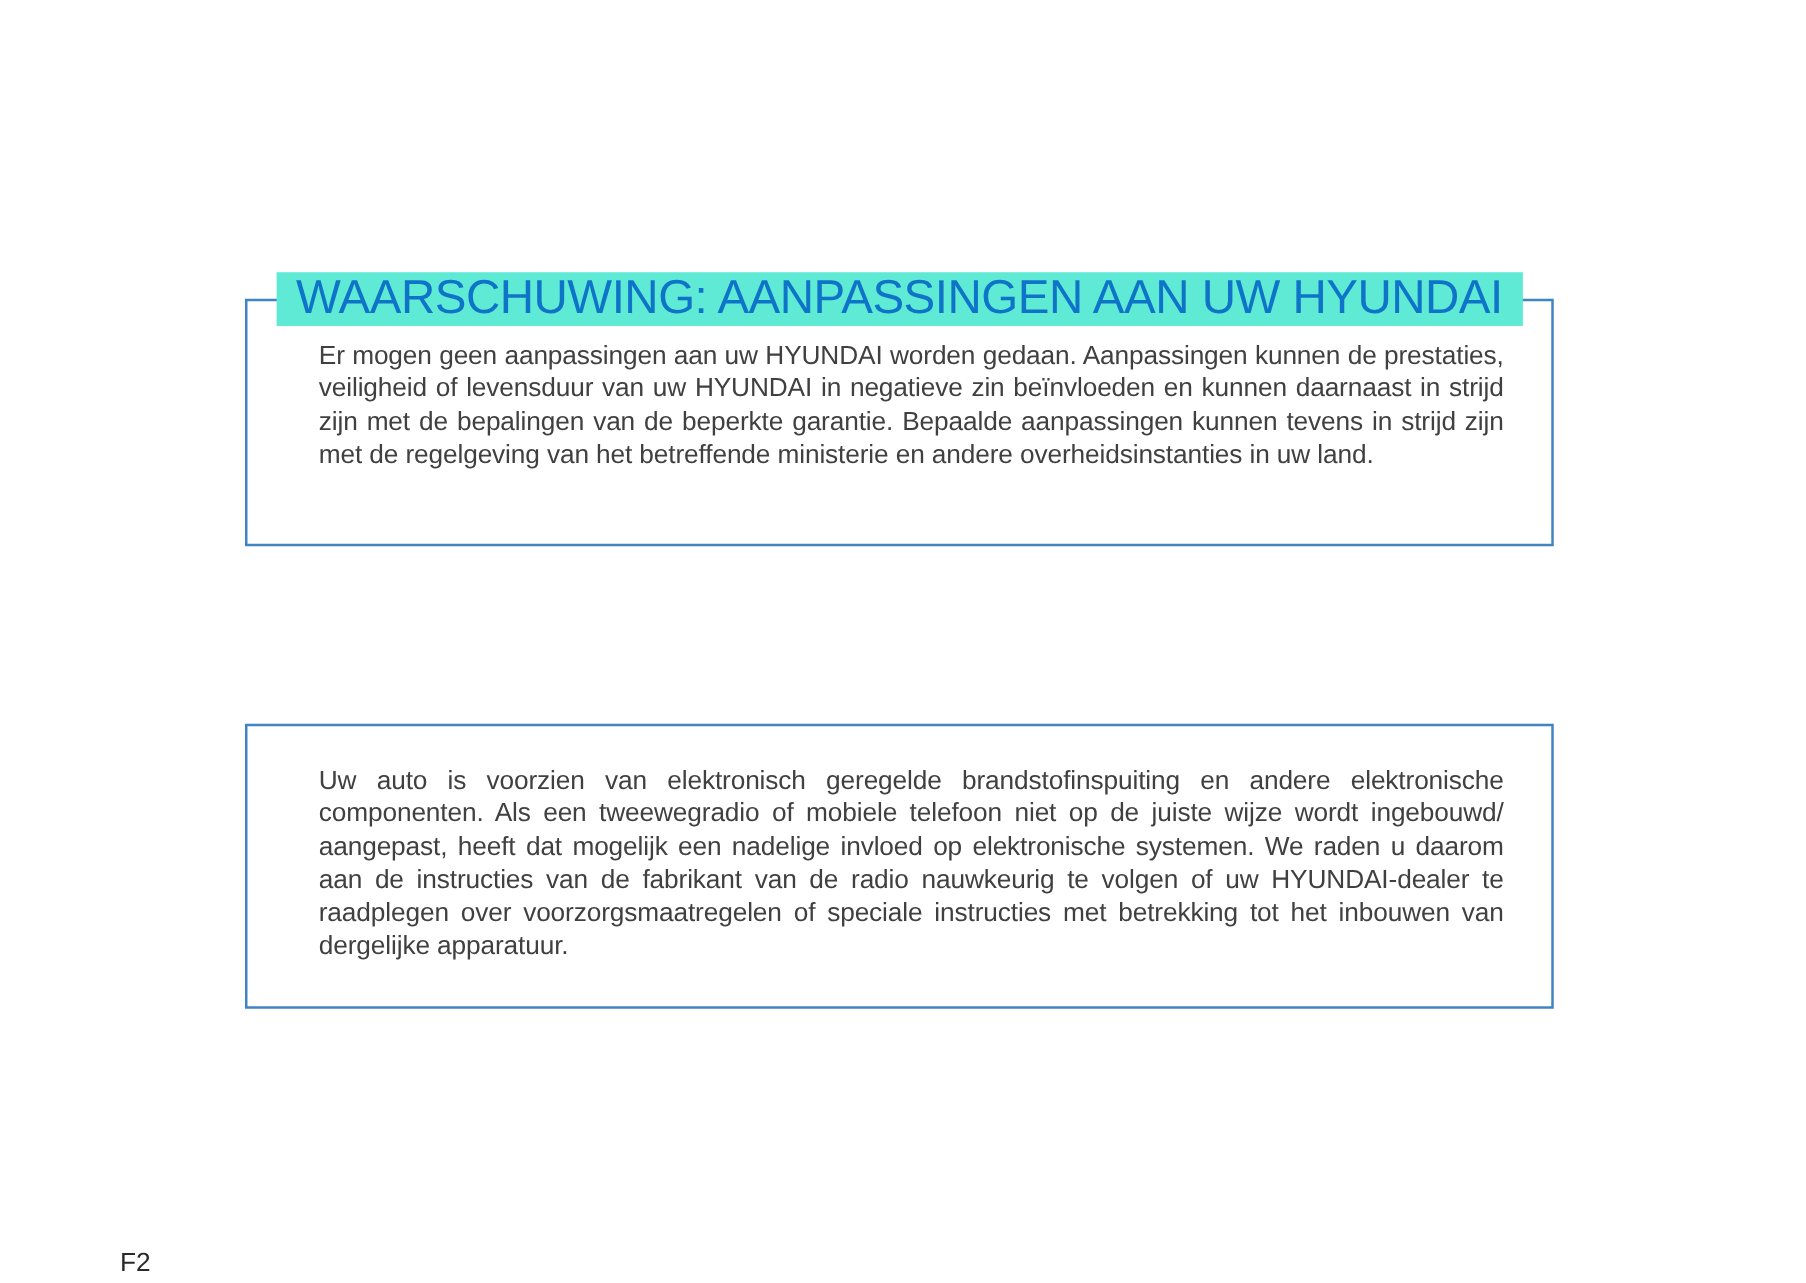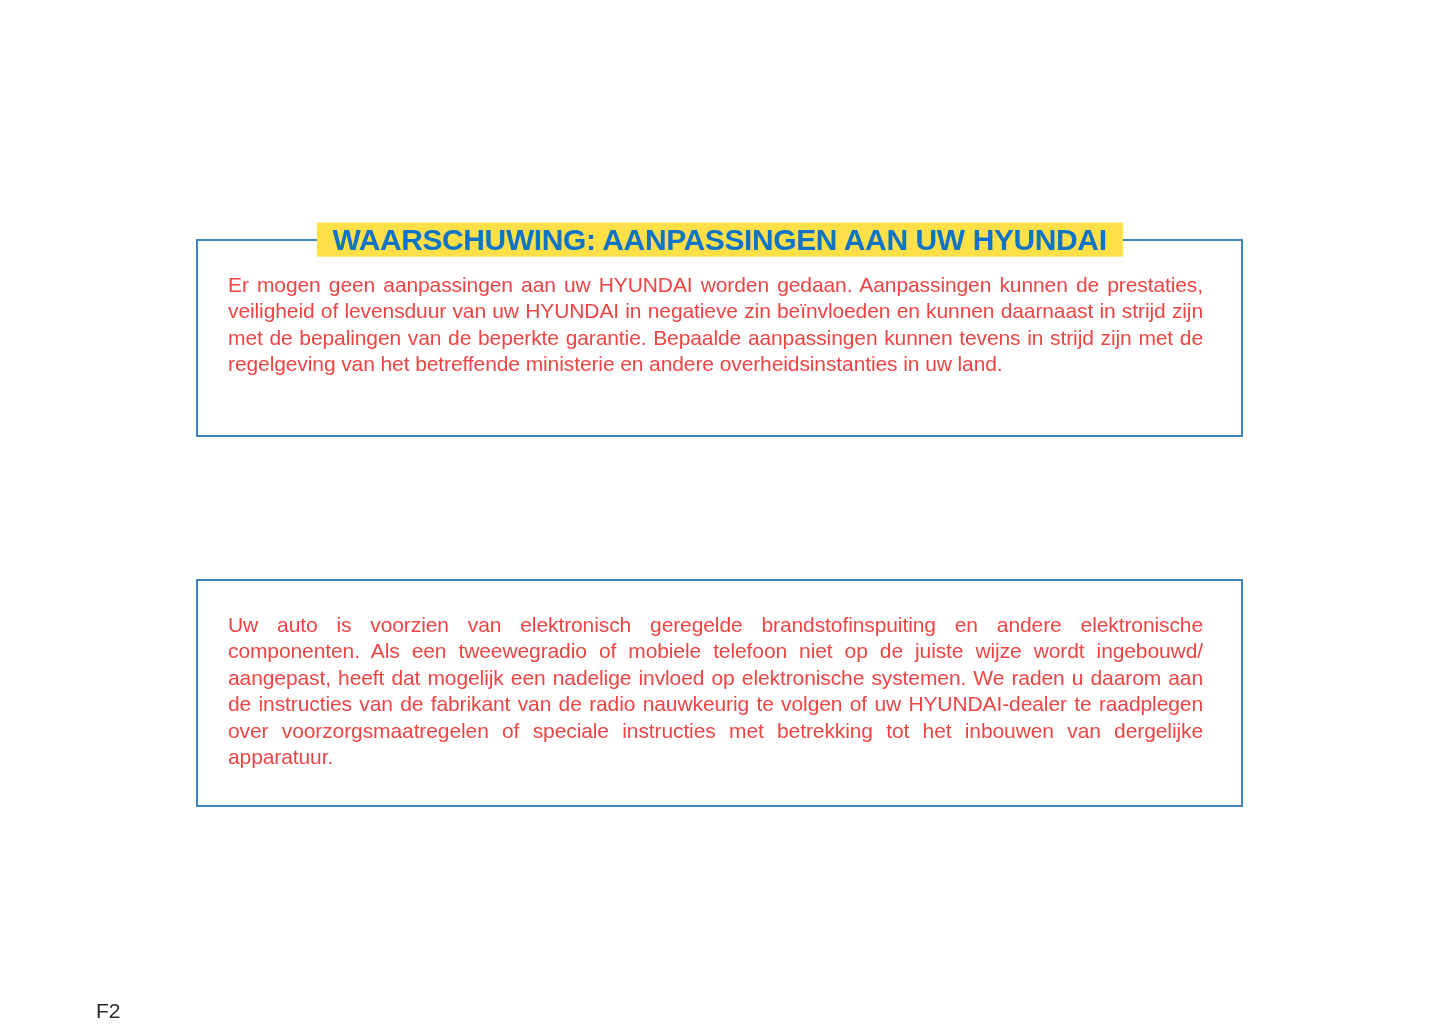--- a/index.html
+++ b/index.html
@@ -35,35 +35,35 @@
   #box-radio {
     top: 579px;
     height: 228px;
   }
 
   .callout-heading {
     position: absolute;
     top: 0;
     left: 50%;
     transform: translate(-50%, -54%);
-    background: #fde047;
+    background: #5eead4;
     padding: 0 16px;
     white-space: nowrap;
-    font-size: 30px;
-    font-weight: bold;
+    font-size: 38px;
+    font-weight: normal;
     letter-spacing: -0.4px;
     color: #0f74c8;
   }
 
   .callout-body {
-    padding: 31px 38px 0 30px;
+    padding: 31px 38px 0 57px;
     font-size: 21px;
     line-height: 26.4px;
     letter-spacing: -0.1px;
-    color: #ef4444;
+    color: #404040;
     text-align: justify;
   }
 
   .page-number {
     position: absolute;
     left: 96px;
     top: 951px;
     font-size: 21px;
     color: #2a2a2c;
     margin-top: 48px;

